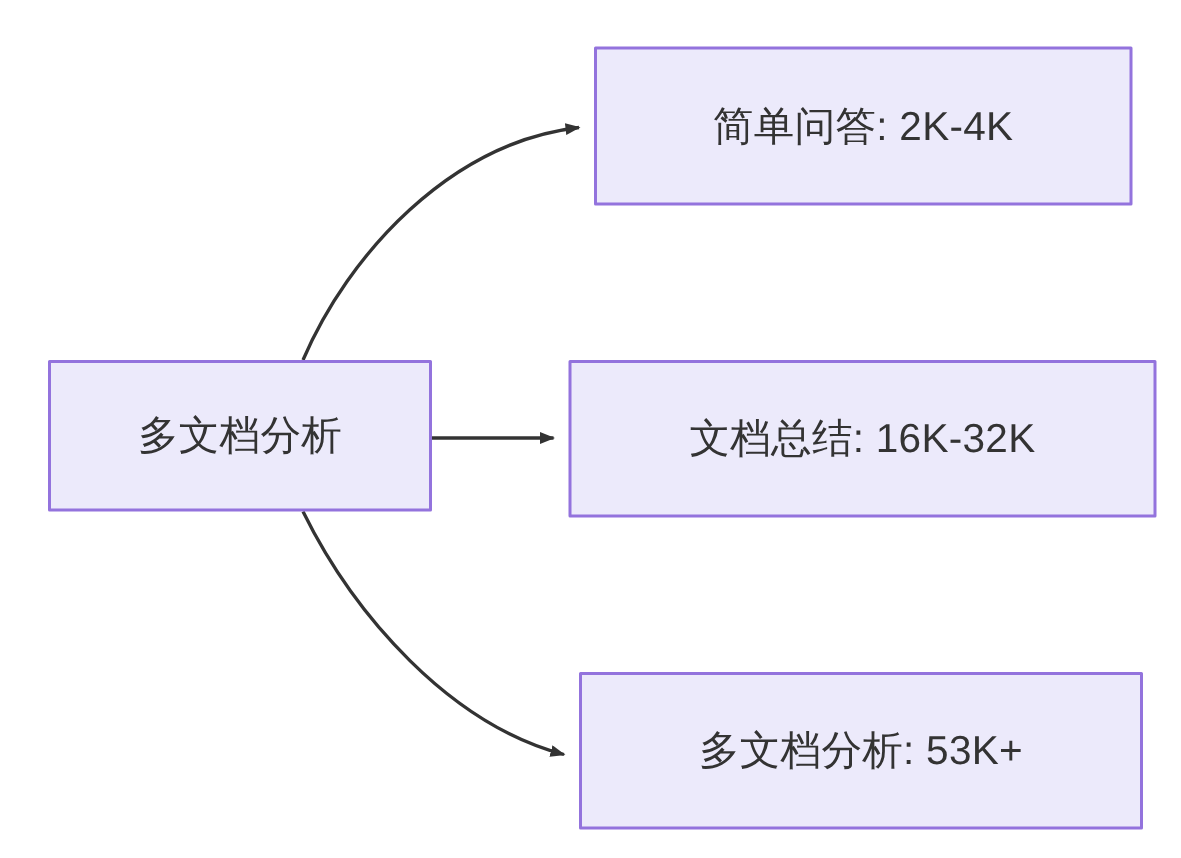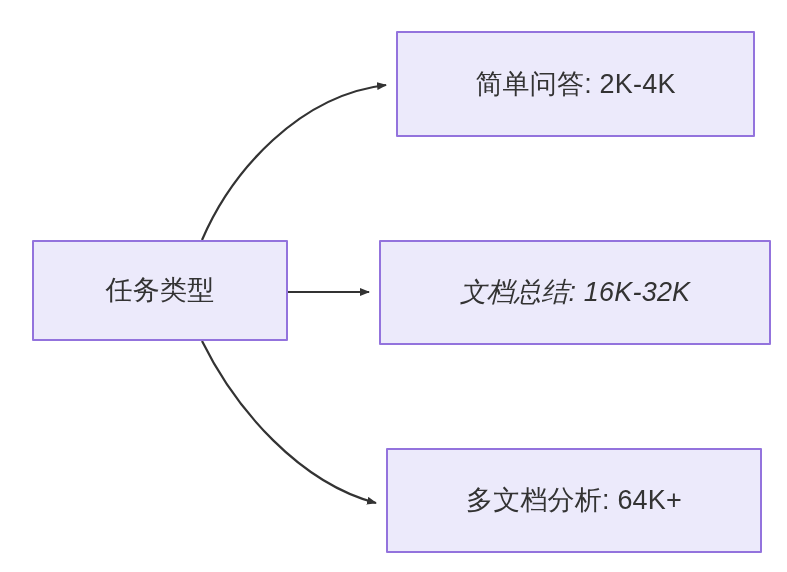--- a/index.html
+++ b/index.html
@@ -41,21 +41,21 @@
   .node-label {
     color: #333333;
     font-size: 27px;
     line-height: 1.2;
     letter-spacing: 0.2px;
     white-space: nowrap;
   }
   
   #node-root      { left: 32px;  top: 240px; width: 256px; height: 101px; }
   #node-simple-qa { left: 396px; top: 31px;  width: 359px; height: 106px; }
-  #node-doc-sum   { left: 379px; top: 240px; width: 392px; height: 105px; font-style: italic; }
+  #node-doc-sum   { left: 379px; top: 240px; width: 392px; height: 105px; }
   #node-multi-doc { left: 386px; top: 448px; width: 376px; height: 105px; }
 </style>
 </head>
 <body>
 
 <div id="diagram-canvas">
 
   <svg id="edge-layer" viewBox="0 0 787 572" width="787" height="572" xmlns="http://www.w3.org/2000/svg">
     <defs>
       <marker id="arrowhead" markerWidth="10" markerHeight="8" refX="9" refY="4" orient="auto" markerUnits="userSpaceOnUse">
@@ -64,28 +64,28 @@
     </defs>
 
     <path d="M 202,240 C 232,170 300,95 386,85" fill="none" stroke="#333333" stroke-width="2.2" marker-end="url(#arrowhead)"></path>
 
     <path d="M 288,292 L 369,292" fill="none" stroke="#333333" stroke-width="2.2" marker-end="url(#arrowhead)"></path>
 
     <path d="M 202,341 C 236,410 300,483 376,503" fill="none" stroke="#333333" stroke-width="2.2" marker-end="url(#arrowhead)"></path>
   </svg>
 
   <div id="node-root" class="flow-node">
-    <span class="node-label">任务类型</span>
+    <span class="node-label">多文档分析</span>
   </div>
 
   <div id="node-simple-qa" class="flow-node">
     <span class="node-label">简单问答: 2K-4K</span>
   </div>
 
   <div id="node-doc-sum" class="flow-node">
     <span class="node-label">文档总结: 16K-32K</span>
   </div>
 
   <div id="node-multi-doc" class="flow-node">
-    <span class="node-label">多文档分析: 64K+</span>
+    <span class="node-label">多文档分析: 53K+</span>
   </div>
 
 </div>
 
 </body></html>

